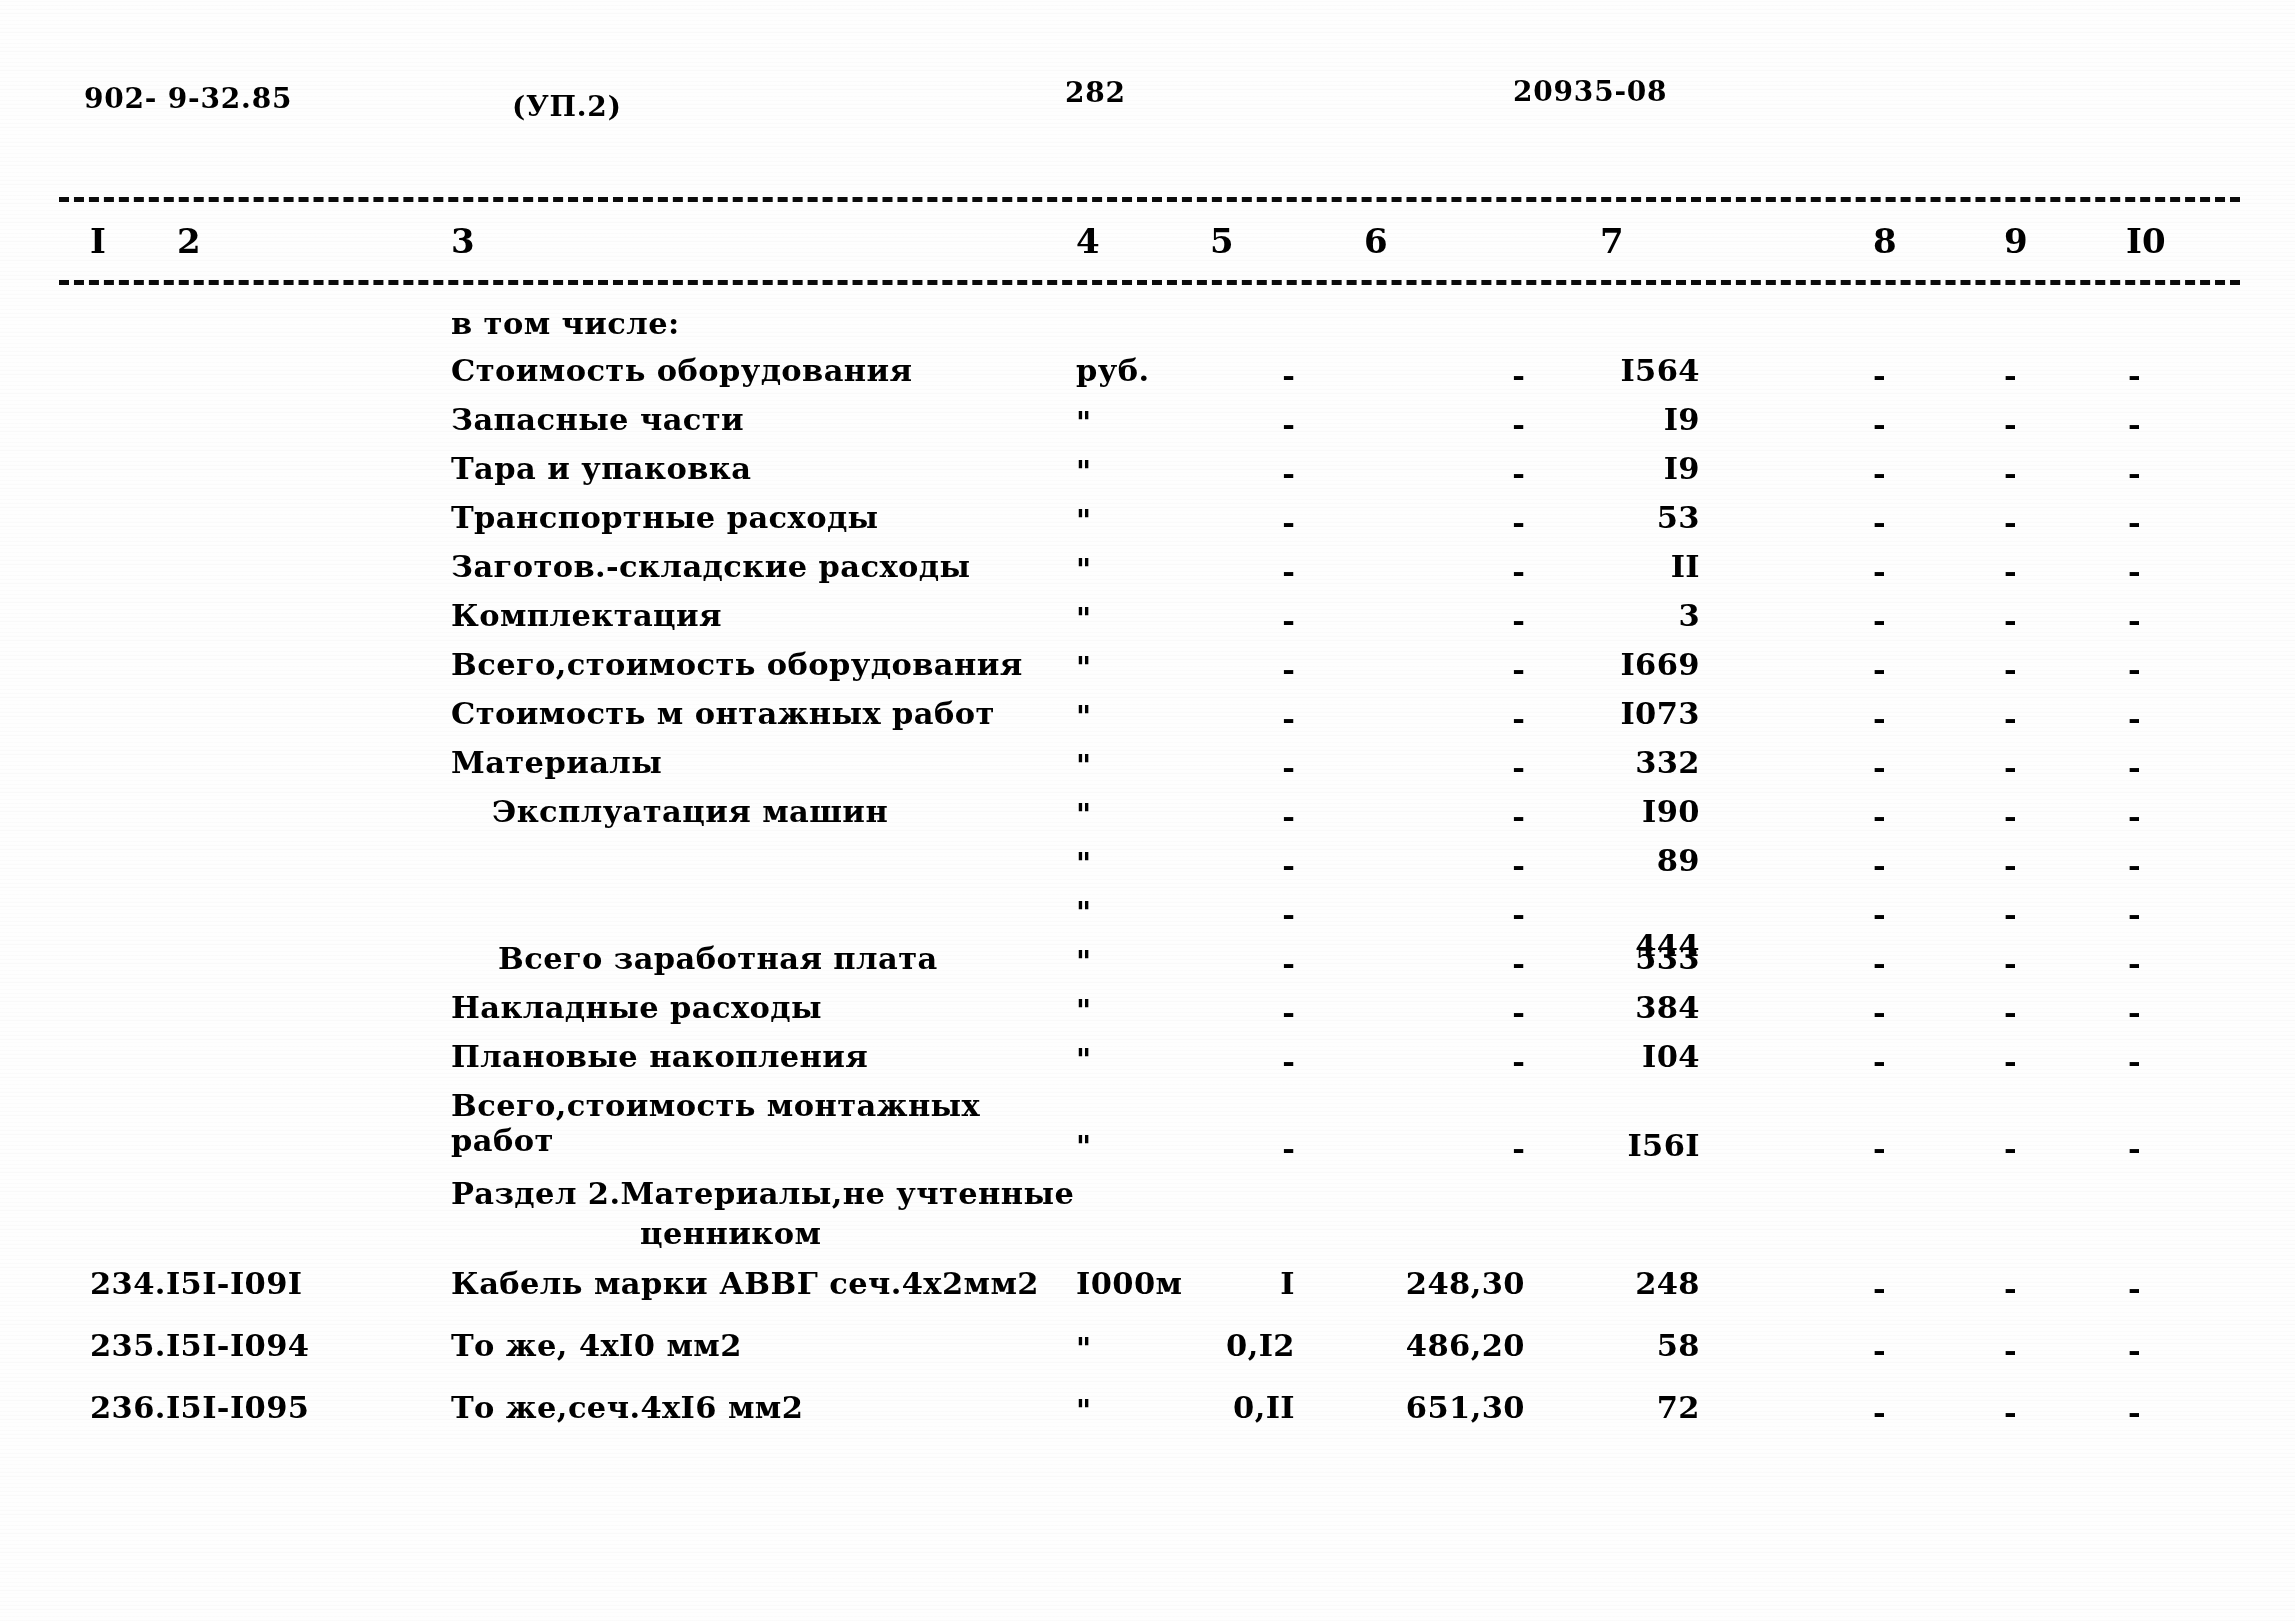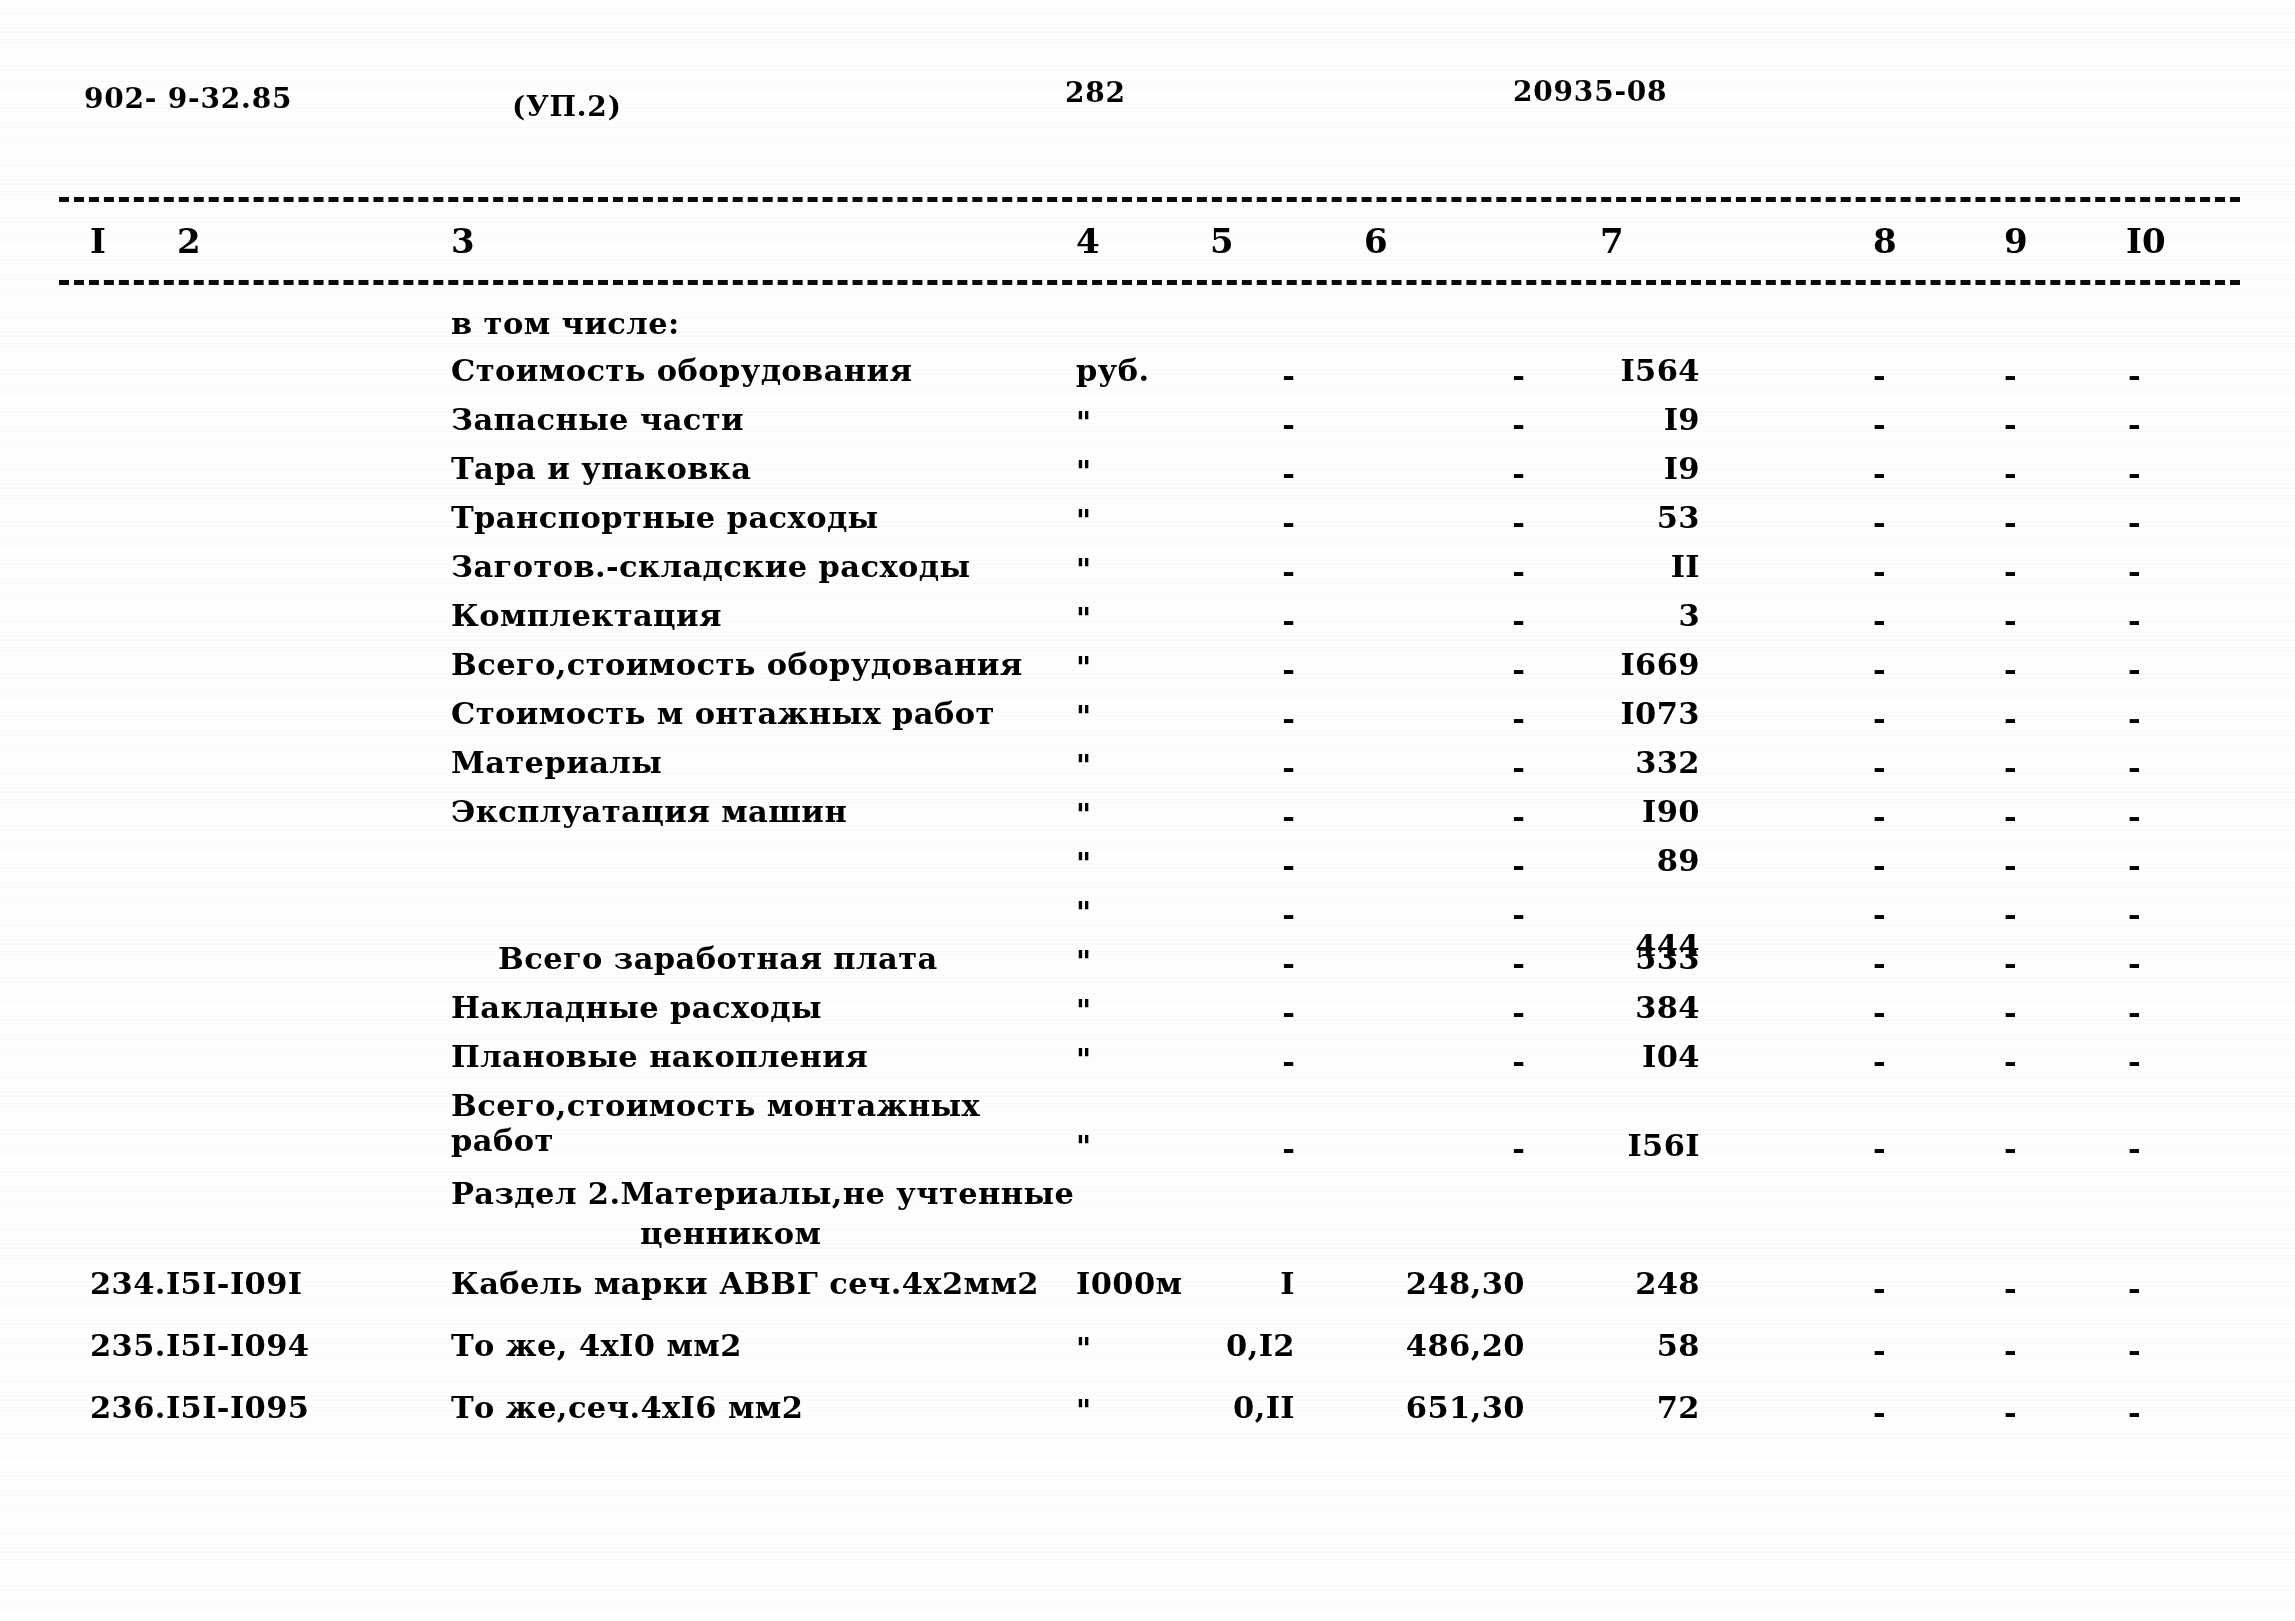--- a/index.html
+++ b/index.html
@@ -219,21 +219,21 @@
           <div class="cell c3" style="top:0px;">Материалы</div>
           <div class="cell c4 ditto" style="top:4.6px;">"</div>
           <div class="cell c5n dash" style="top:4.6px;">-</div>
           <div class="cell c6n dash" style="top:4.6px;">-</div>
           <div class="cell c7n" style="top:0px;">332</div>
           <div class="cell c8 dash" style="top:4.6px;">-</div>
           <div class="cell c9 dash" style="top:4.6px;">-</div>
           <div class="cell c10 dash" style="top:4.6px;">-</div>
         </div>
         <div class="row" style="height: 49px; position: relative;">
-          <div class="cell c3" style="top:0px;">Эксплуатация машин</div>
+          <div class="cell c3" style="top:0px;margin-left:41px;">Эксплуатация машин</div>
           <div class="cell c4 ditto" style="top:4.6px;">"</div>
           <div class="cell c5n dash" style="top:4.6px;">-</div>
           <div class="cell c6n dash" style="top:4.6px;">-</div>
           <div class="cell c7n" style="top:0px;">I90</div>
           <div class="cell c8 dash" style="top:4.6px;">-</div>
           <div class="cell c9 dash" style="top:4.6px;">-</div>
           <div class="cell c10 dash" style="top:4.6px;">-</div>
         </div>
         <div class="row" style="height: 49px; position: relative;">
           <div class="cell c4 ditto" style="top:4.6px;">"</div>

